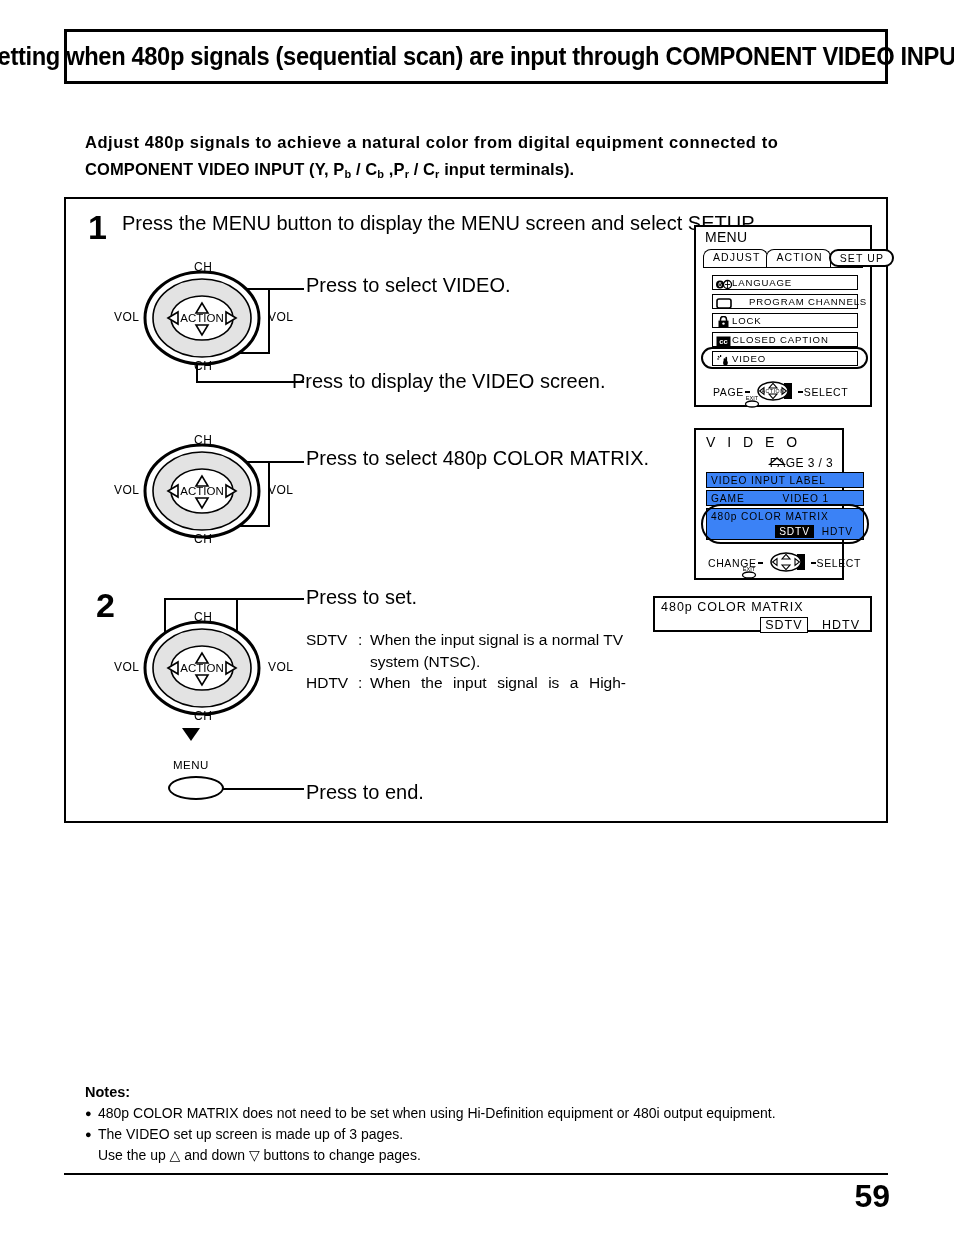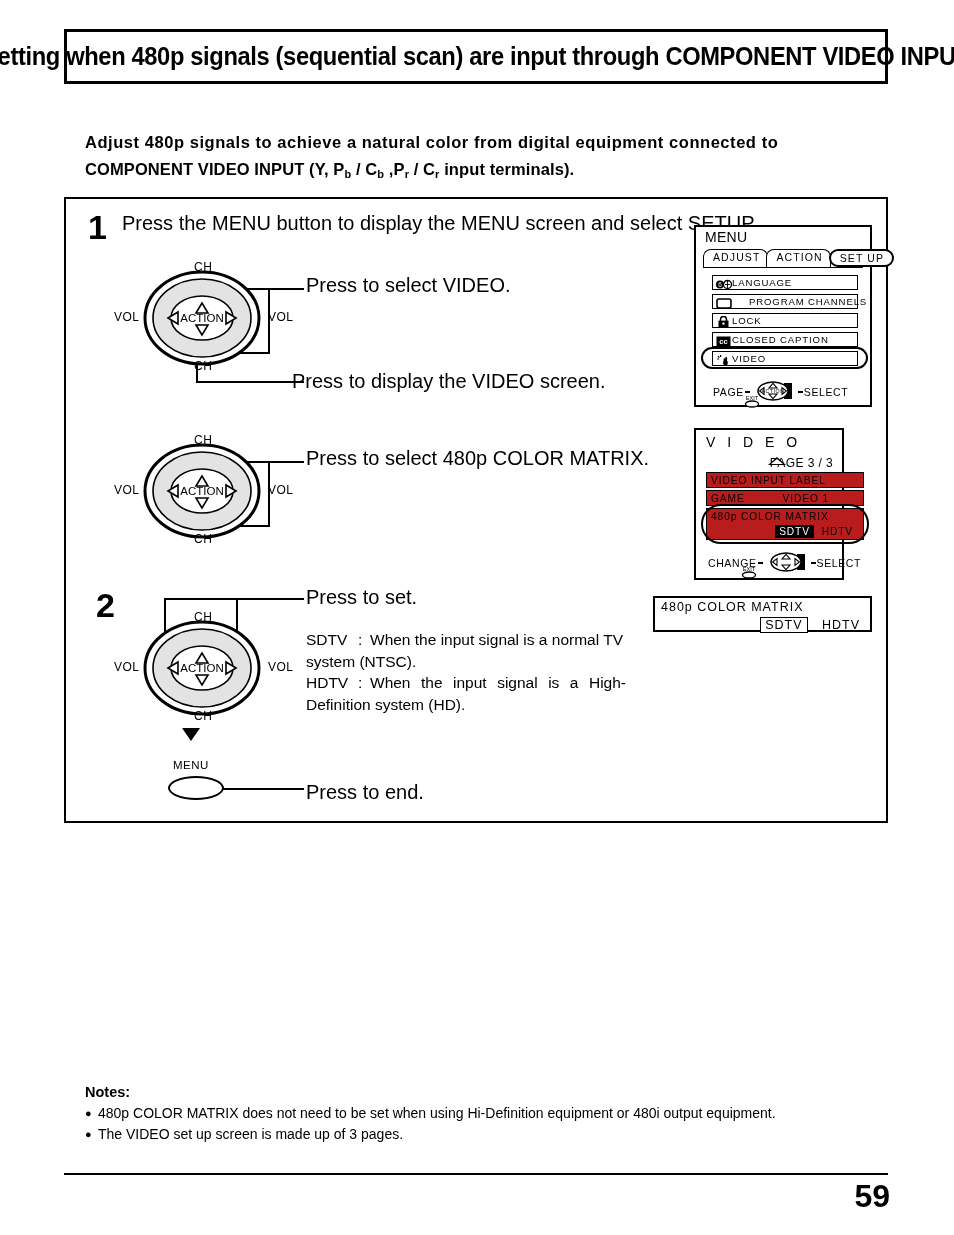--- a/index.html
+++ b/index.html
@@ -96,21 +96,21 @@
     line-height: 21.5px;
   }
   #sd-hd-block .row { display: flex; }
   #sd-hd-block .tag { width: 52px; flex: none; }
   #sd-hd-block .colon { width: 12px; flex: none; }
   #sd-hd-block .desc { flex: 1; }
   #sd-hd-block .desc.just {
     text-align: justify;
     text-align-last: justify;
   }
-  #sd-hd-block .indent { }
+  #sd-hd-block .indent { margin-left: 64px; }
 
   
   .dial { position: absolute; width: 124px; height: 108px; }
   #dial-1 { left: 140px; top: 262px; }
   #dial-2 { left: 140px; top: 435px; }
   #dial-3 { left: 140px; top: 612px; }
 
   .dial .lbl {
     position: absolute;
     font-size: 12px;
@@ -248,21 +248,21 @@
     letter-spacing: 0.6px;
   }
 
   
   .vrow {
     position: absolute;
     left: 10px;
     width: 158px;
     border: 1.3px solid #000;
     box-sizing: border-box;
-    background: #b91c1c;
+    background: #3b82f6;
     font-size: 10.2px;
     letter-spacing: 0.9px;
     padding: 1px 0 0 4px;
     height: 16px;
     line-height: 13px;
     white-space: nowrap;
   }
   .page-label {
     position: absolute;
     right: 9px;
@@ -355,21 +355,20 @@
     <span class="tag">SDTV</span>
     <span class="colon">:</span>
     <span class="desc">When the input signal is a normal TV</span>
   </div>
   <div class="indent">system (NTSC).</div>
   <div class="row">
     <span class="tag">HDTV</span>
     <span class="colon">:</span>
     <span class="desc just">When  the  input  signal  is  a  High-</span>
   </div>
-  <div class="indent">Definition system (HD).</div>
 </div>
 
 <div class="conn h" style="left:196px; top:288px; width:108px;"></div>
 <div class="conn h" style="left:196px; top:352px; width:74px;"></div>
 <div class="conn v" style="left:268px; top:288px; height:65px;"></div>
 <div class="conn h" style="left:196px; top:381px; width:108px;"></div>
 <div class="conn v" style="left:196px; top:352px; height:30px;"></div>
 
 <div class="conn h" style="left:196px; top:461px; width:108px;"></div>
 <div class="conn h" style="left:196px; top:525px; width:74px;"></div>
@@ -583,16 +582,23 @@
 <div id="notes">
   <div class="notes-head">Notes:</div>
   <div class="note-line">
     <span class="bullet">●</span>
     <span>480p COLOR MATRIX does not need to be set when using Hi-Definition equipment or 480i output equipment.</span>
   </div>
   <div class="note-line">
     <span class="bullet">●</span>
     <span>The VIDEO set up screen is made up of 3 pages.</span>
   </div>
+  <div class="sub-line">
+    <span>Use the up</span>
+    <span>△</span>
+    <span>and down</span>
+    <span>▽</span>
+    <span>buttons to change pages.</span>
+  </div>
 </div>
 
 <div id="page-rule"></div>
 <div id="page-no">59</div>
 
 </body></html>

